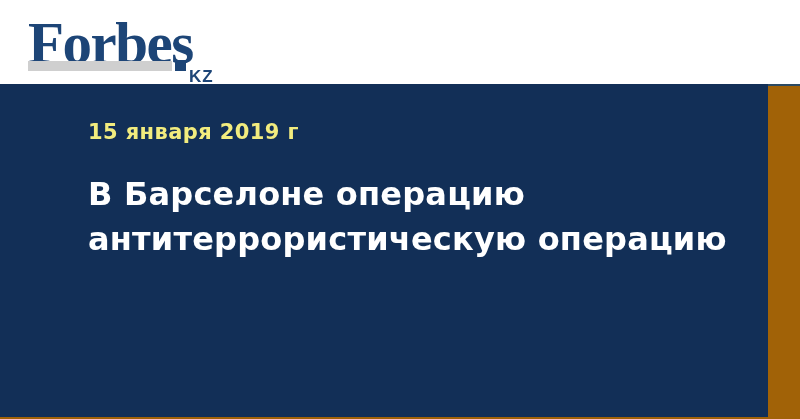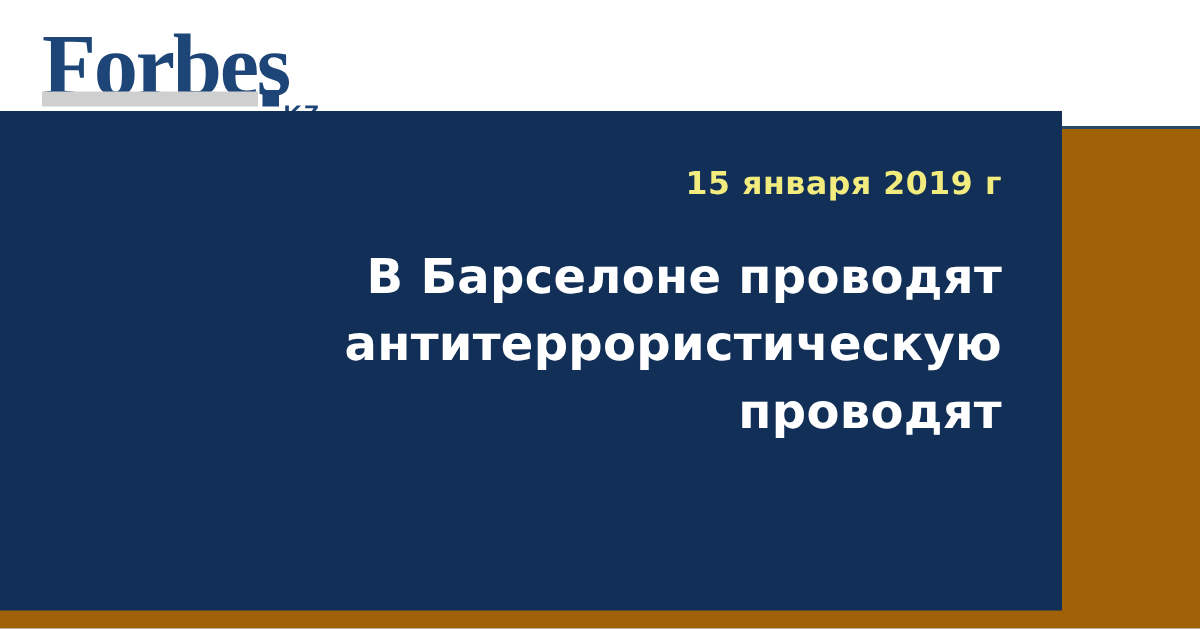--- a/index.html
+++ b/index.html
@@ -91,25 +91,24 @@
     letter-spacing: 1px;
     color: #1d4577;
     white-space: nowrap;
     margin-top: 11px;
   }
 
   
   .hero {
     position: absolute;
     left: 0;
-    top: 74px;
-    width: 708px;
+    top: 84px;
+    width: 768px;
     height: 333px;
     background: #122f57;
-    text-align: right;
   }
 
   .hero-inner {
     position: absolute;
     left: 88px;
     top: 36px;
     right: 40px;
   }
 
   .hero-date {
@@ -146,17 +145,17 @@
       <div class="logo-square"></div>
       <div class="logo-kz">KZ</div>
     </div>
 
     <div class="header-rule"></div>
   </div>
 
   <div class="hero">
     <div class="hero-inner">
       <div class="hero-date">15 января 2019 г</div>
-      <div class="hero-title">В Барселоне проводят антитеррористическую проводят</div>
+      <div class="hero-title">В Барселоне операцию антитеррористическую операцию</div>
     </div>
   </div>
 
 </div>
 
 </body></html>

